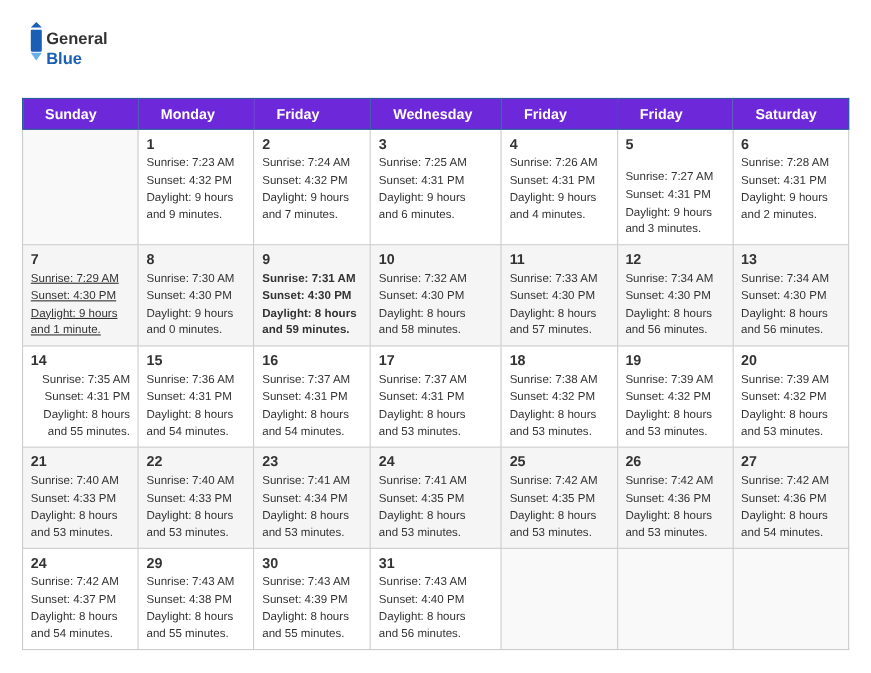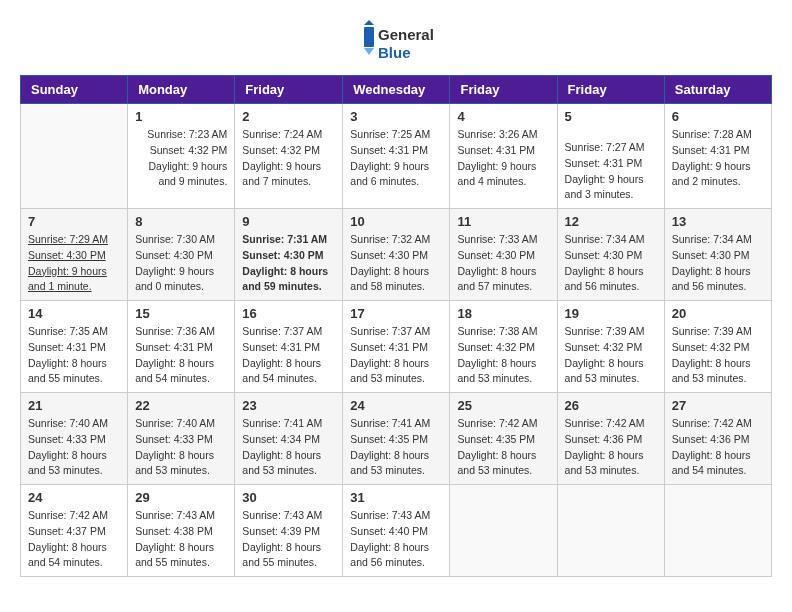--- a/index.html
+++ b/index.html
@@ -5,23 +5,23 @@
     * { box-sizing: border-box; margin: 0; padding: 0; }
     body {
       font-family: Arial, sans-serif;
       background: #fff;
       width: 792px;
       min-height: 612px;
       padding: 20px;
     }
     .header {
       display: flex;
-      justify-content: center;
+      justify-content: flex-start;
       align-items: flex-start;
-      margin-bottom: 10px;
+      margin-bottom: 24px;
     }
     .logo {
       display: flex;
       flex-direction: column;
       align-items: flex-start;
     }
     .title-block {
       text-align: right;
     }
     .month-title {
@@ -32,25 +32,25 @@
     .location {
       font-size: 16px;
       color: #555;
     }
     .calendar {
       width: 100%;
       border-collapse: collapse;
       border: 1px solid #ccc;
     }
     .calendar th {
-      background-color: #4c1d95;
+      background-color: #6d28d9;
       color: #fff;
       font-size: 13px;
       font-weight: bold;
-      padding: 6px 10px;
+      padding: 6px 20px;
       text-align: left;
       border: 1px solid #2a5ca0;
     }
     .calendar td {
       vertical-align: top;
       border: 1px solid #ccc;
       padding: 5px 7px;
       min-width: 100px;
       min-height: 80px;
       font-size: 11px;
@@ -104,42 +104,42 @@
         <th>Friday</th>
         <th>Friday</th>
         <th>Saturday</th>
       </tr>
   </thead>
   <tbody id="calendar-body">
   <tr>
         <td class="empty"></td>
         <td>
           <span class="day-number">1</span>
-          <div class="day-info" style="white-space: pre-line; text-align: right;">Sunrise: 7:23 AM
+          <div class="day-info" style="white-space: pre-line;">Sunrise: 7:23 AM
 Sunset: 4:32 PM
 Daylight: 9 hours
 and 9 minutes.</div>
         </td>
         <td>
           <span class="day-number">2</span>
           <div class="day-info" style="white-space: pre-line;">Sunrise: 7:24 AM
 Sunset: 4:32 PM
 Daylight: 9 hours
 and 7 minutes.</div>
         </td>
         <td>
           <span class="day-number">3</span>
           <div class="day-info" style="white-space: pre-line;">Sunrise: 7:25 AM
 Sunset: 4:31 PM
 Daylight: 9 hours
 and 6 minutes.</div>
         </td>
         <td>
           <span class="day-number">4</span>
-          <div class="day-info" style="white-space: pre-line;">Sunrise: 3:26 AM
+          <div class="day-info" style="white-space: pre-line;">Sunrise: 7:26 AM
 Sunset: 4:31 PM
 Daylight: 9 hours
 and 4 minutes.</div>
         </td>
         <td>
           <span class="day-number">5</span>
           <div class="day-info" style="white-space: pre-line; margin-top: 16px;">Sunrise: 7:27 AM
 Sunset: 4:31 PM
 Daylight: 9 hours
 and 3 minutes.</div>
@@ -199,21 +199,21 @@
           <span class="day-number">13</span>
           <div class="day-info" style="white-space: pre-line;">Sunrise: 7:34 AM
 Sunset: 4:30 PM
 Daylight: 8 hours
 and 56 minutes.</div>
         </td>
       </tr>
       <tr>
         <td>
           <span class="day-number">14</span>
-          <div class="day-info" style="white-space: pre-line;">Sunrise: 7:35 AM
+          <div class="day-info" style="white-space: pre-line; text-align: right;">Sunrise: 7:35 AM
 Sunset: 4:31 PM
 Daylight: 8 hours
 and 55 minutes.</div>
         </td>
         <td>
           <span class="day-number">15</span>
           <div class="day-info" style="white-space: pre-line;">Sunrise: 7:36 AM
 Sunset: 4:31 PM
 Daylight: 8 hours
 and 54 minutes.</div>

